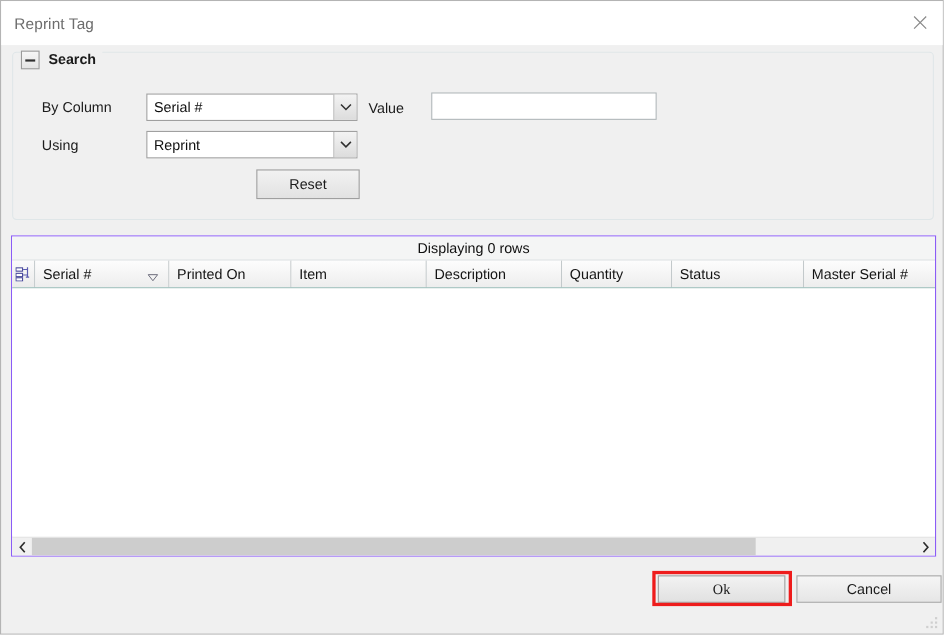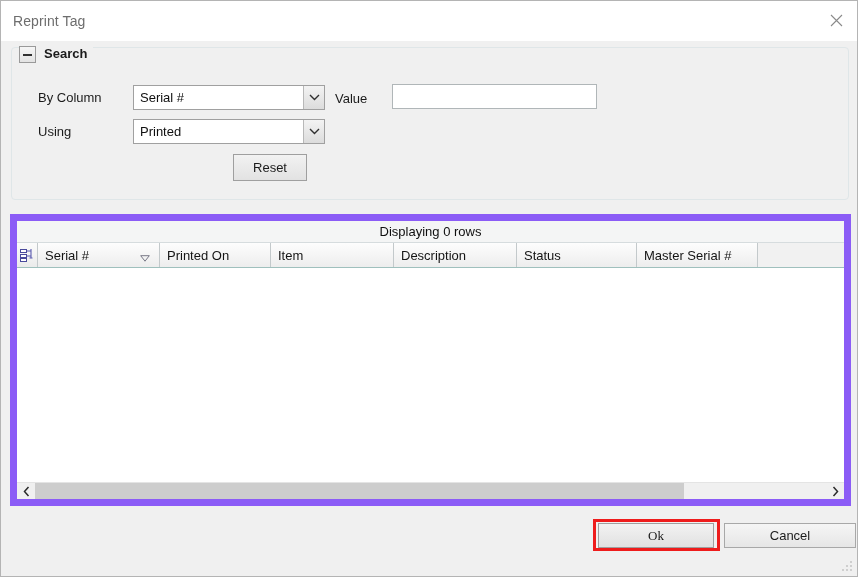--- a/index.html
+++ b/index.html
@@ -162,30 +162,30 @@
     background: linear-gradient(#f2f2f2, #e2e2e2);
     border: 1px solid #9f9f9f;
     box-sizing: border-box;
     font-family: "Liberation Sans", sans-serif;
     font-size: 13px;
     color: #1b1b1b;
     cursor: pointer;
     padding: 0;
   }
   .btn-filter { left: 132px; top: 153px; width: 94px; }
-  .btn-reset  { left: 232px; top: 153px; width: 74px; }
+  .btn-reset  { left: 232px; top: 153px; width: 94px; }
 
   
   .grid-panel {
     position: absolute;
     left: 9px;
     top: 213px;
     width: 841px;
     height: 292px;
-    border: 7px solid #8b5cf6;
+    border: 1px solid #8b5cf6;
     box-sizing: border-box;
     background: #ffffff;
     overflow: hidden;
   }
   .grid-caption {
     position: relative;
     height: 22px;
     background: #f4f5f5;
     border-bottom: 1px solid #d6dcde;
     box-sizing: border-box;
@@ -359,21 +359,21 @@
     <div class="combo-text">Serial #</div>
     <div class="combo-arrow">
       <svg width="11" height="7" viewBox="0 0 11 7" aria-hidden="true">
         <path d="M1 1 L5.5 5.5 L10 1" stroke="#303030" stroke-width="1.4" fill="none"></path>
       </svg>
     </div>
   </div>
 
   <div class="lbl lbl-using">Using</div>
   <div class="combo combo-using">
-    <div class="combo-text">Printed</div>
+    <div class="combo-text">Reprint</div>
     <div class="combo-arrow">
       <svg width="11" height="7" viewBox="0 0 11 7" aria-hidden="true">
         <path d="M1 1 L5.5 5.5 L10 1" stroke="#303030" stroke-width="1.4" fill="none"></path>
       </svg>
     </div>
   </div>
 
   <div class="lbl lbl-value">Value</div>
   <input class="textbox" type="text" placeholder="" style="">
 
@@ -401,20 +401,23 @@
         </span>
       </div>
       <div class="hdr-cell" style="flex-basis:111px">
         <span>Printed On</span>
       </div>
       <div class="hdr-cell" style="flex-basis:123px">
         <span>Item</span>
       </div>
       <div class="hdr-cell" style="flex-basis:123px">
         <span>Description</span>
+      </div>
+      <div class="hdr-cell" style="flex-basis:100px">
+        <span>Quantity</span>
       </div>
       <div class="hdr-cell" style="flex-basis:120px">
         <span>Status</span>
       </div>
       <div class="hdr-cell" style="flex-basis:121px">
         <span>Master Serial #</span>
       </div>
     </div>
 
     <div class="grid-body"></div>

